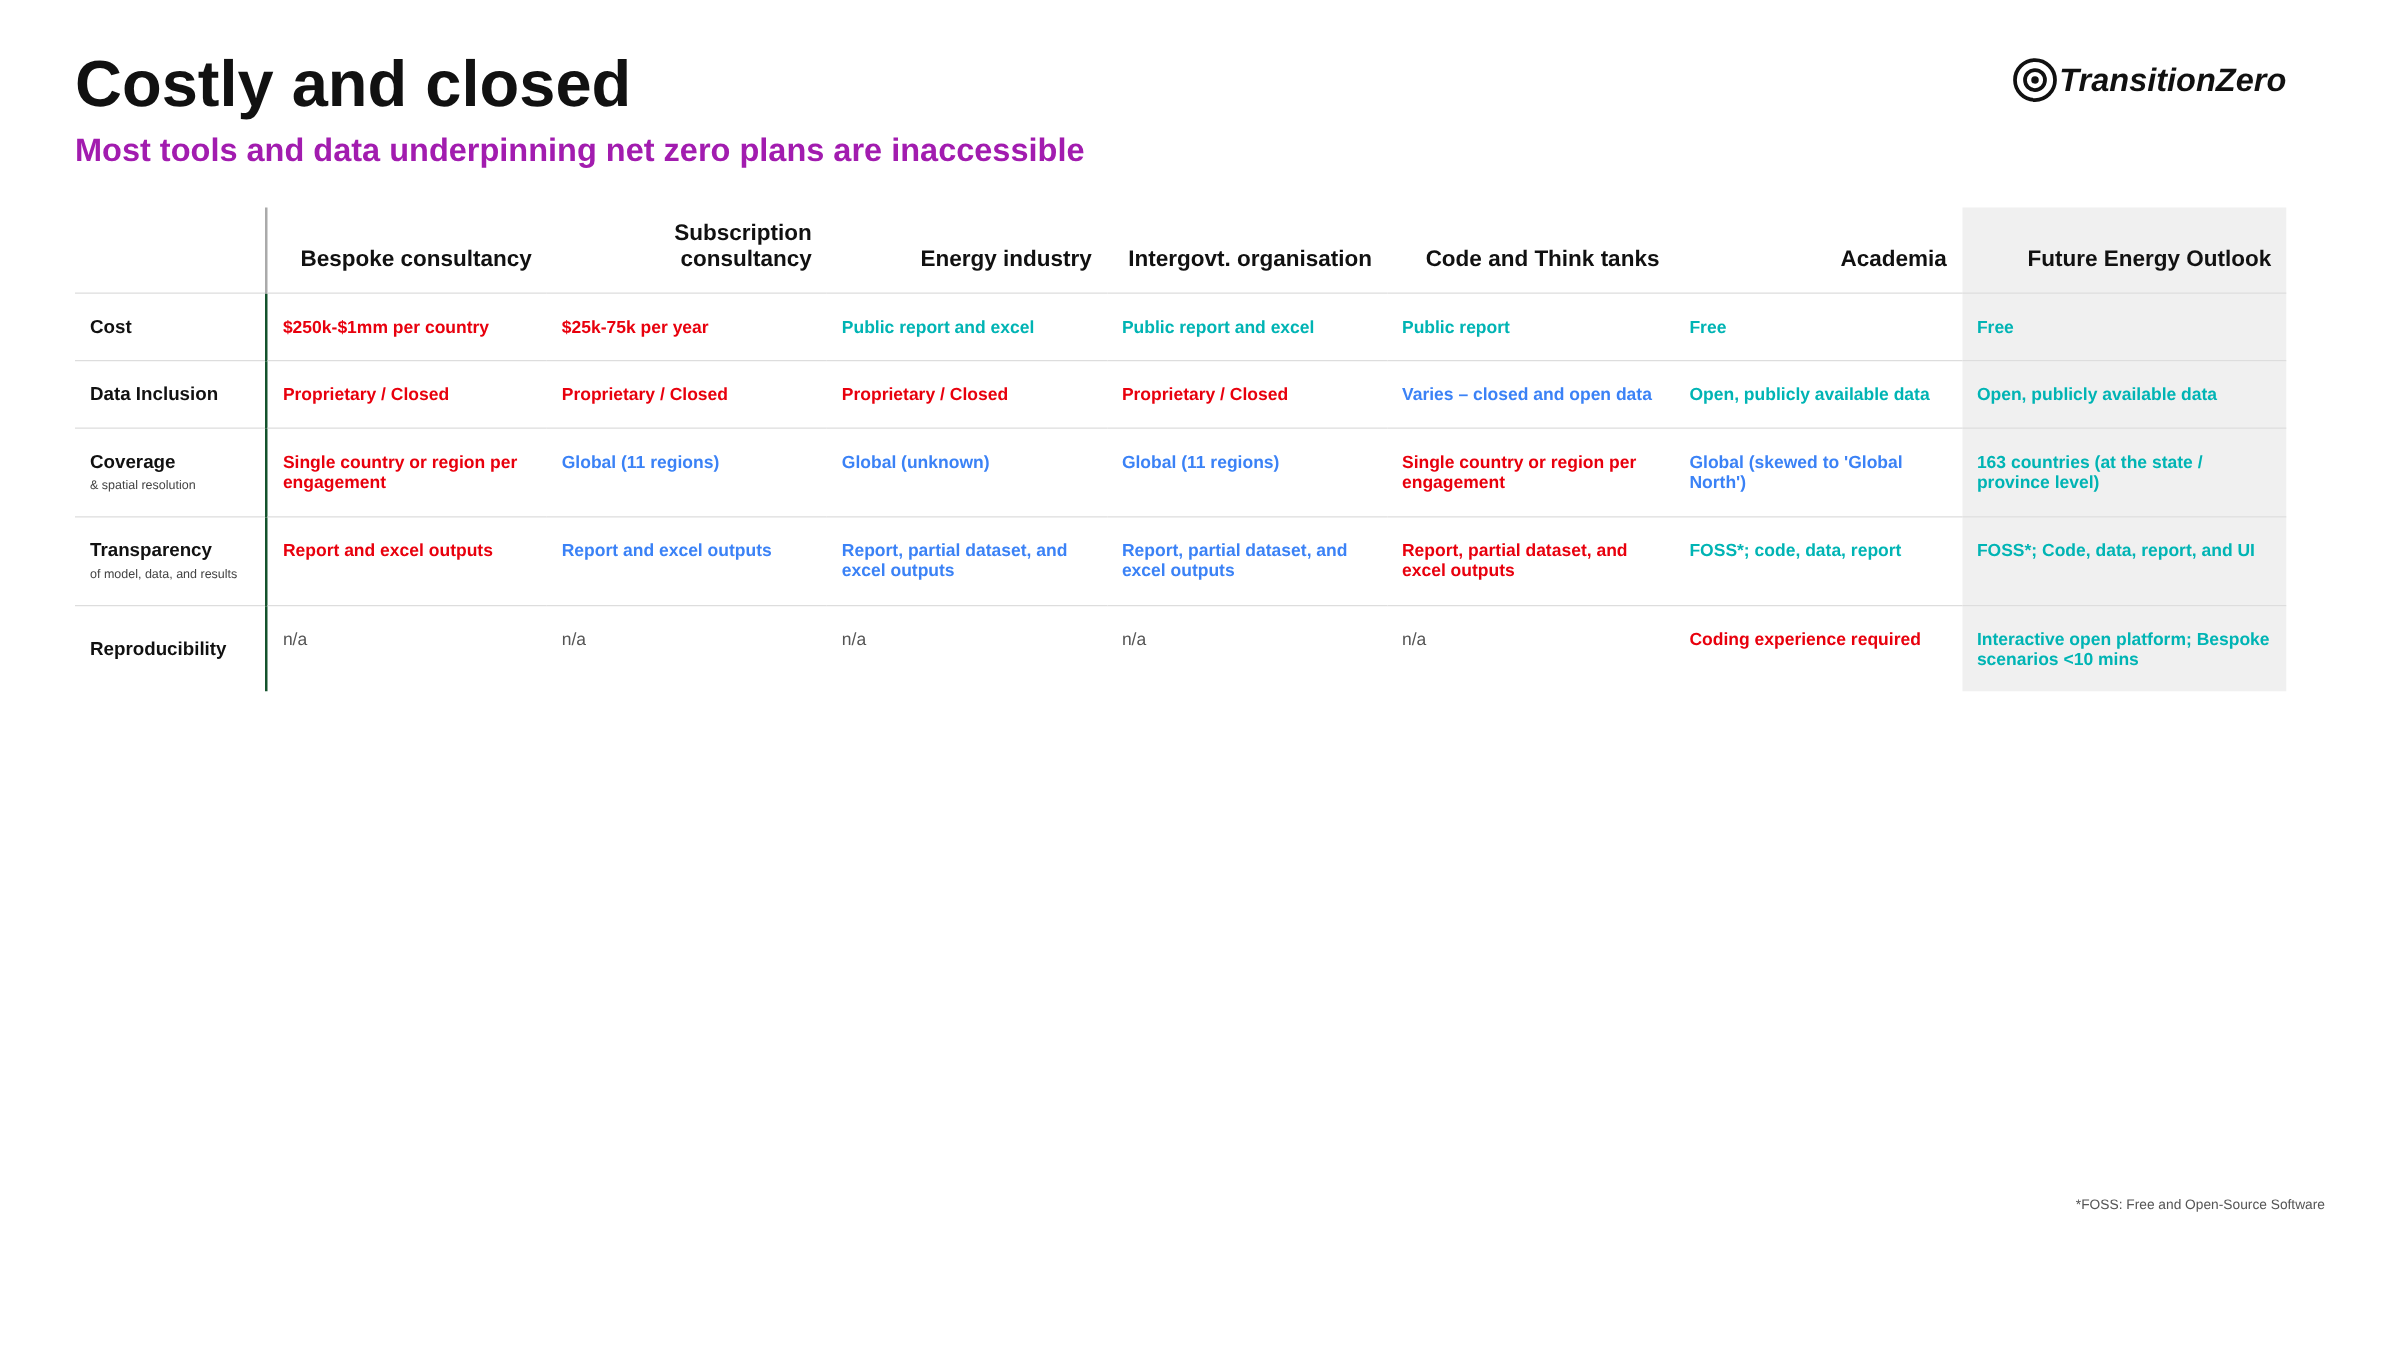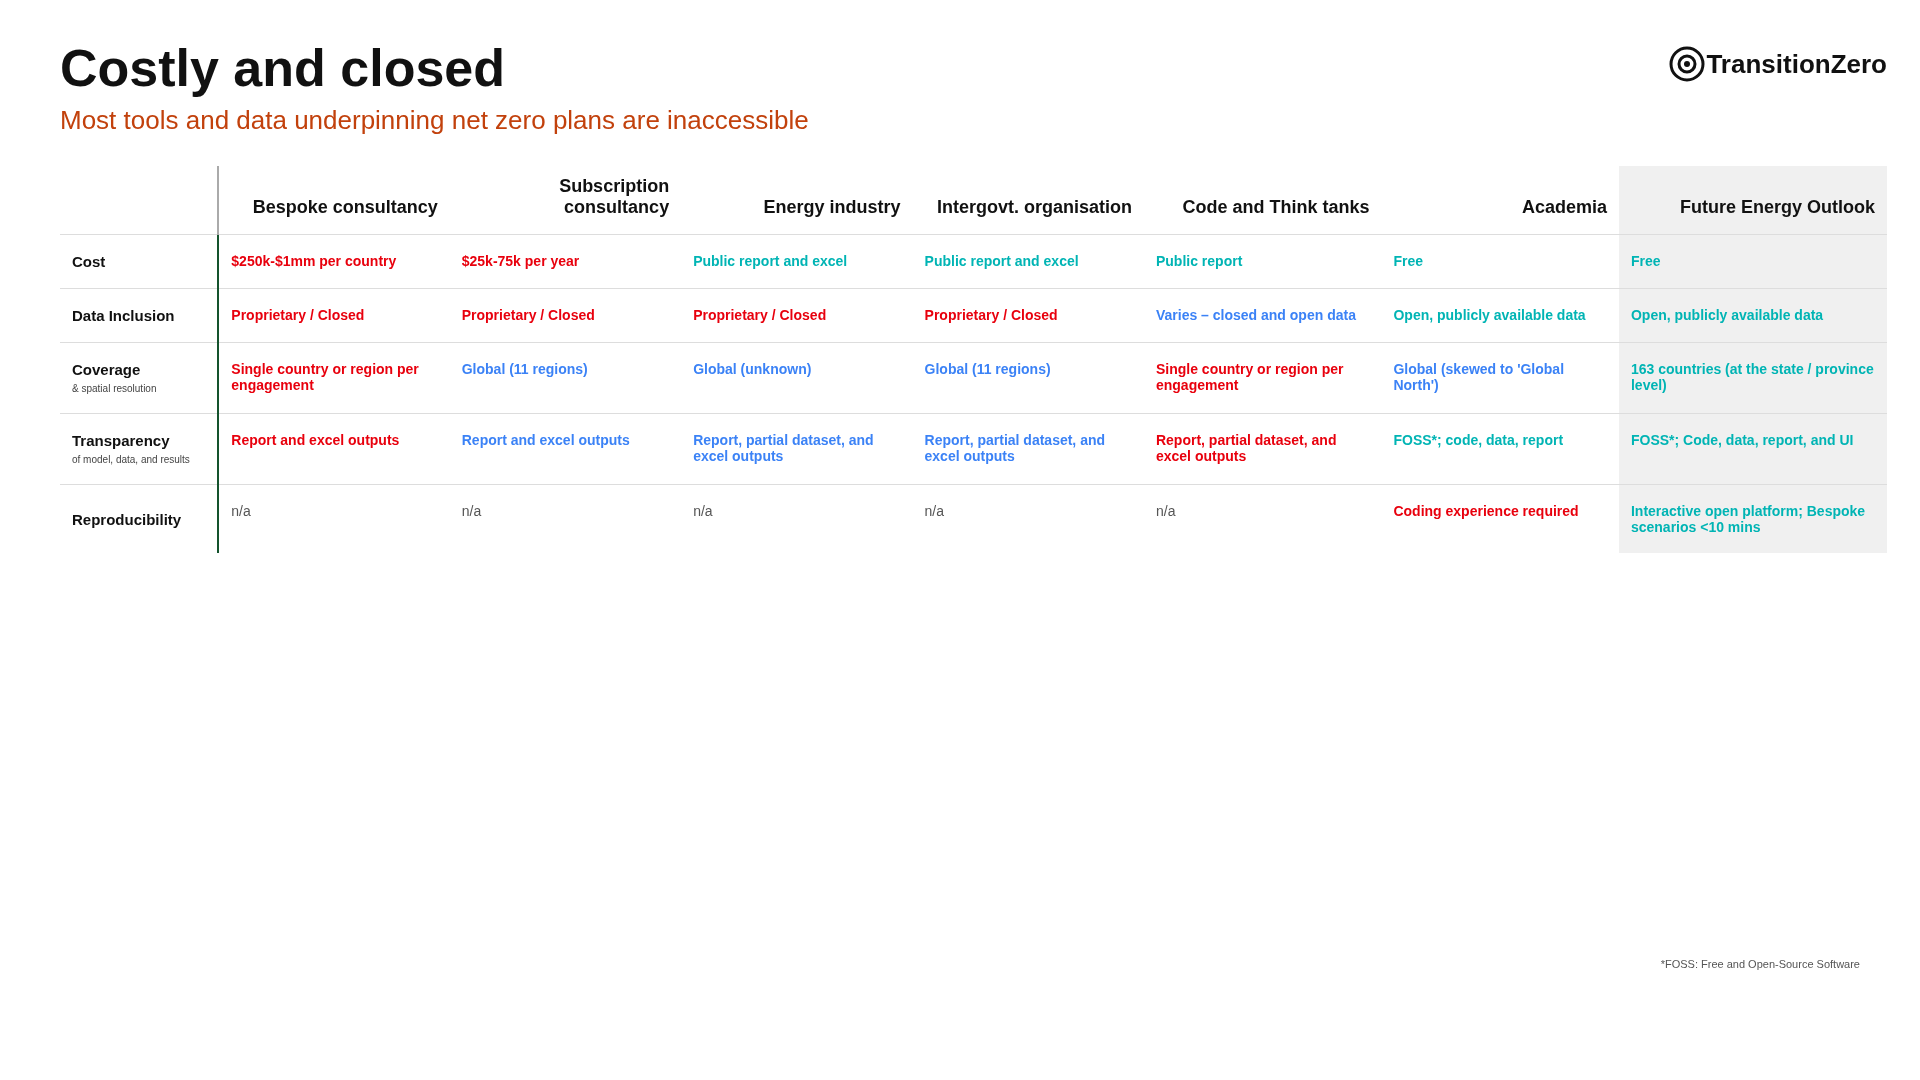--- a/index.html
+++ b/index.html
@@ -7,47 +7,48 @@
       font-family: 'Arial', sans-serif;
       background: #ffffff;
       width: 1920px;
       height: 1080px;
       overflow: hidden;
       position: relative;
     }
     .page-container {
       width: 1920px;
       height: 998px;
-      padding: 40px 33px 30px 60px;
+      padding: 40px 91px 30px 60px;
       position: relative;
     }
     .header-section {
       display: flex;
       justify-content: space-between;
       align-items: flex-start;
       margin-bottom: 30px;
     }
     .title-block {}
     .main-title {
       font-size: 52px;
       font-weight: 900;
       color: #111111;
       line-height: 1.1;
       margin-bottom: 8px;
     }
     .subtitle {
       font-size: 26px;
-      font-weight: 400;
-      color: #c2410c;
+      font-weight: 700;
+      color: #a21caf;
     }
     .logo-block {
       display: flex;
       align-items: center;
       gap: 0;
       margin-top: 5px;
+      font-style: italic;
     }
     .logo-icon {
       width: 38px;
       height: 38px;
     }
     .logo-text {
       font-size: 26px;
       font-weight: 600;
       color: #111111;
     }

